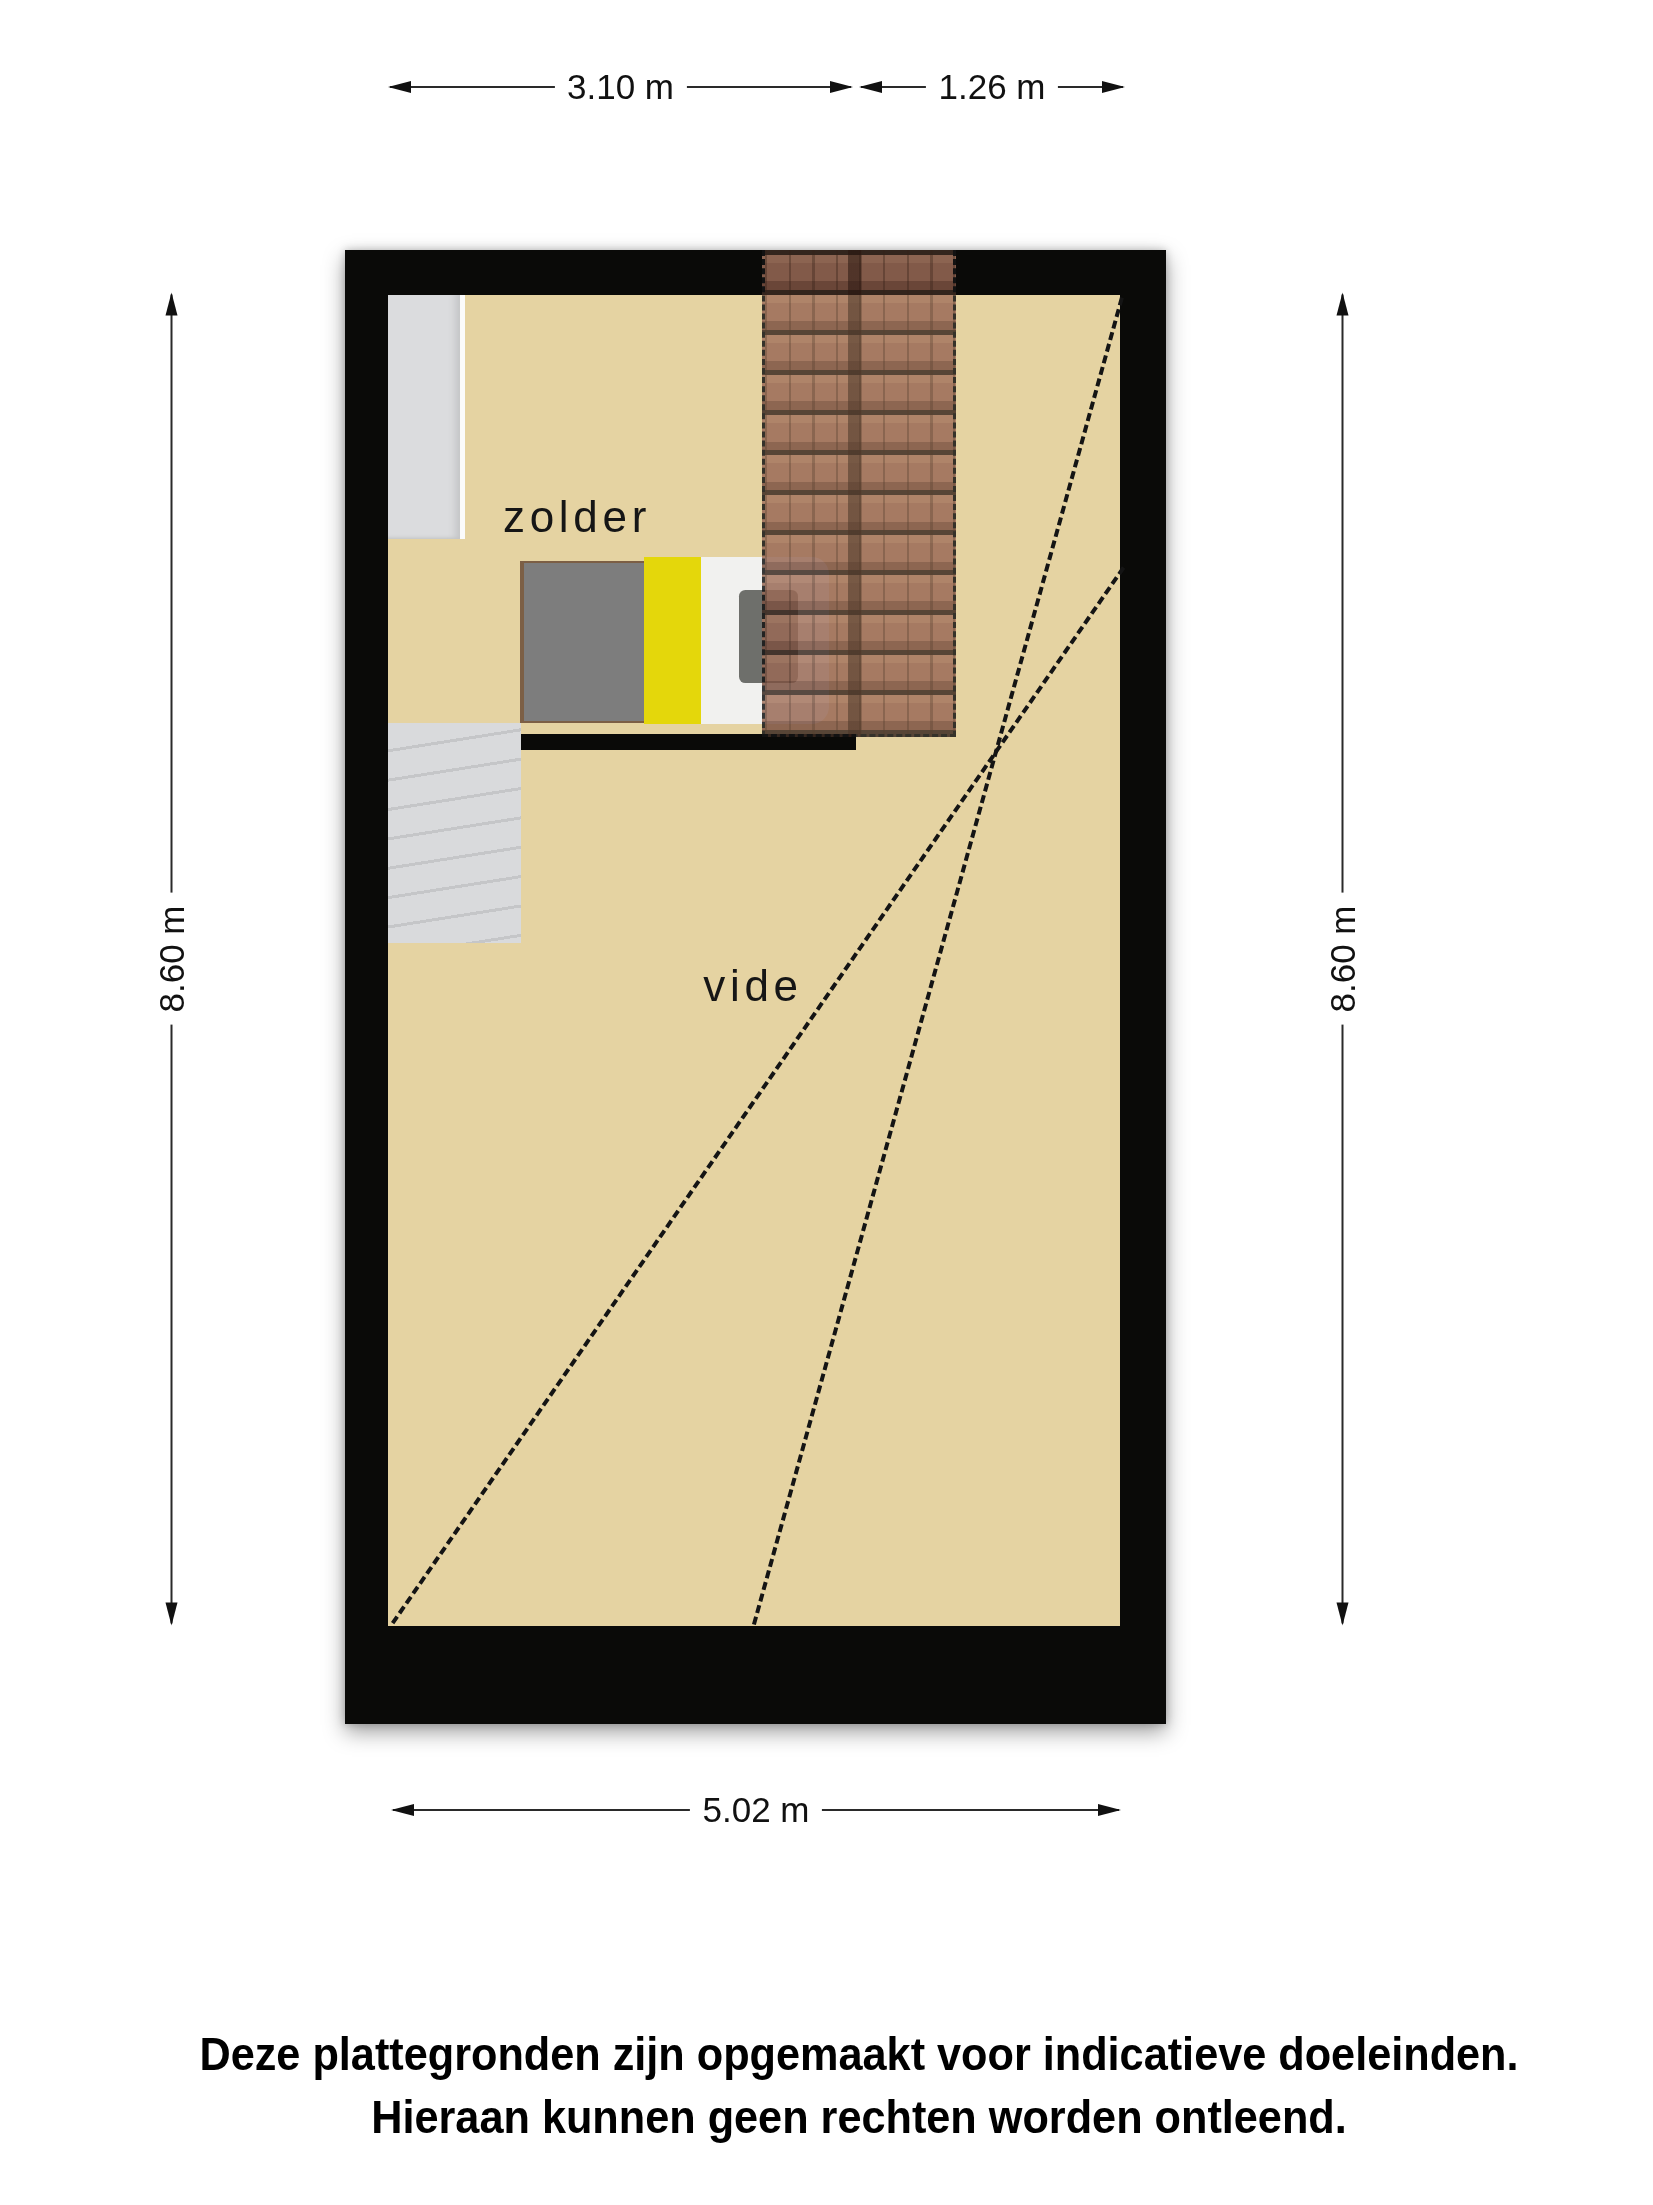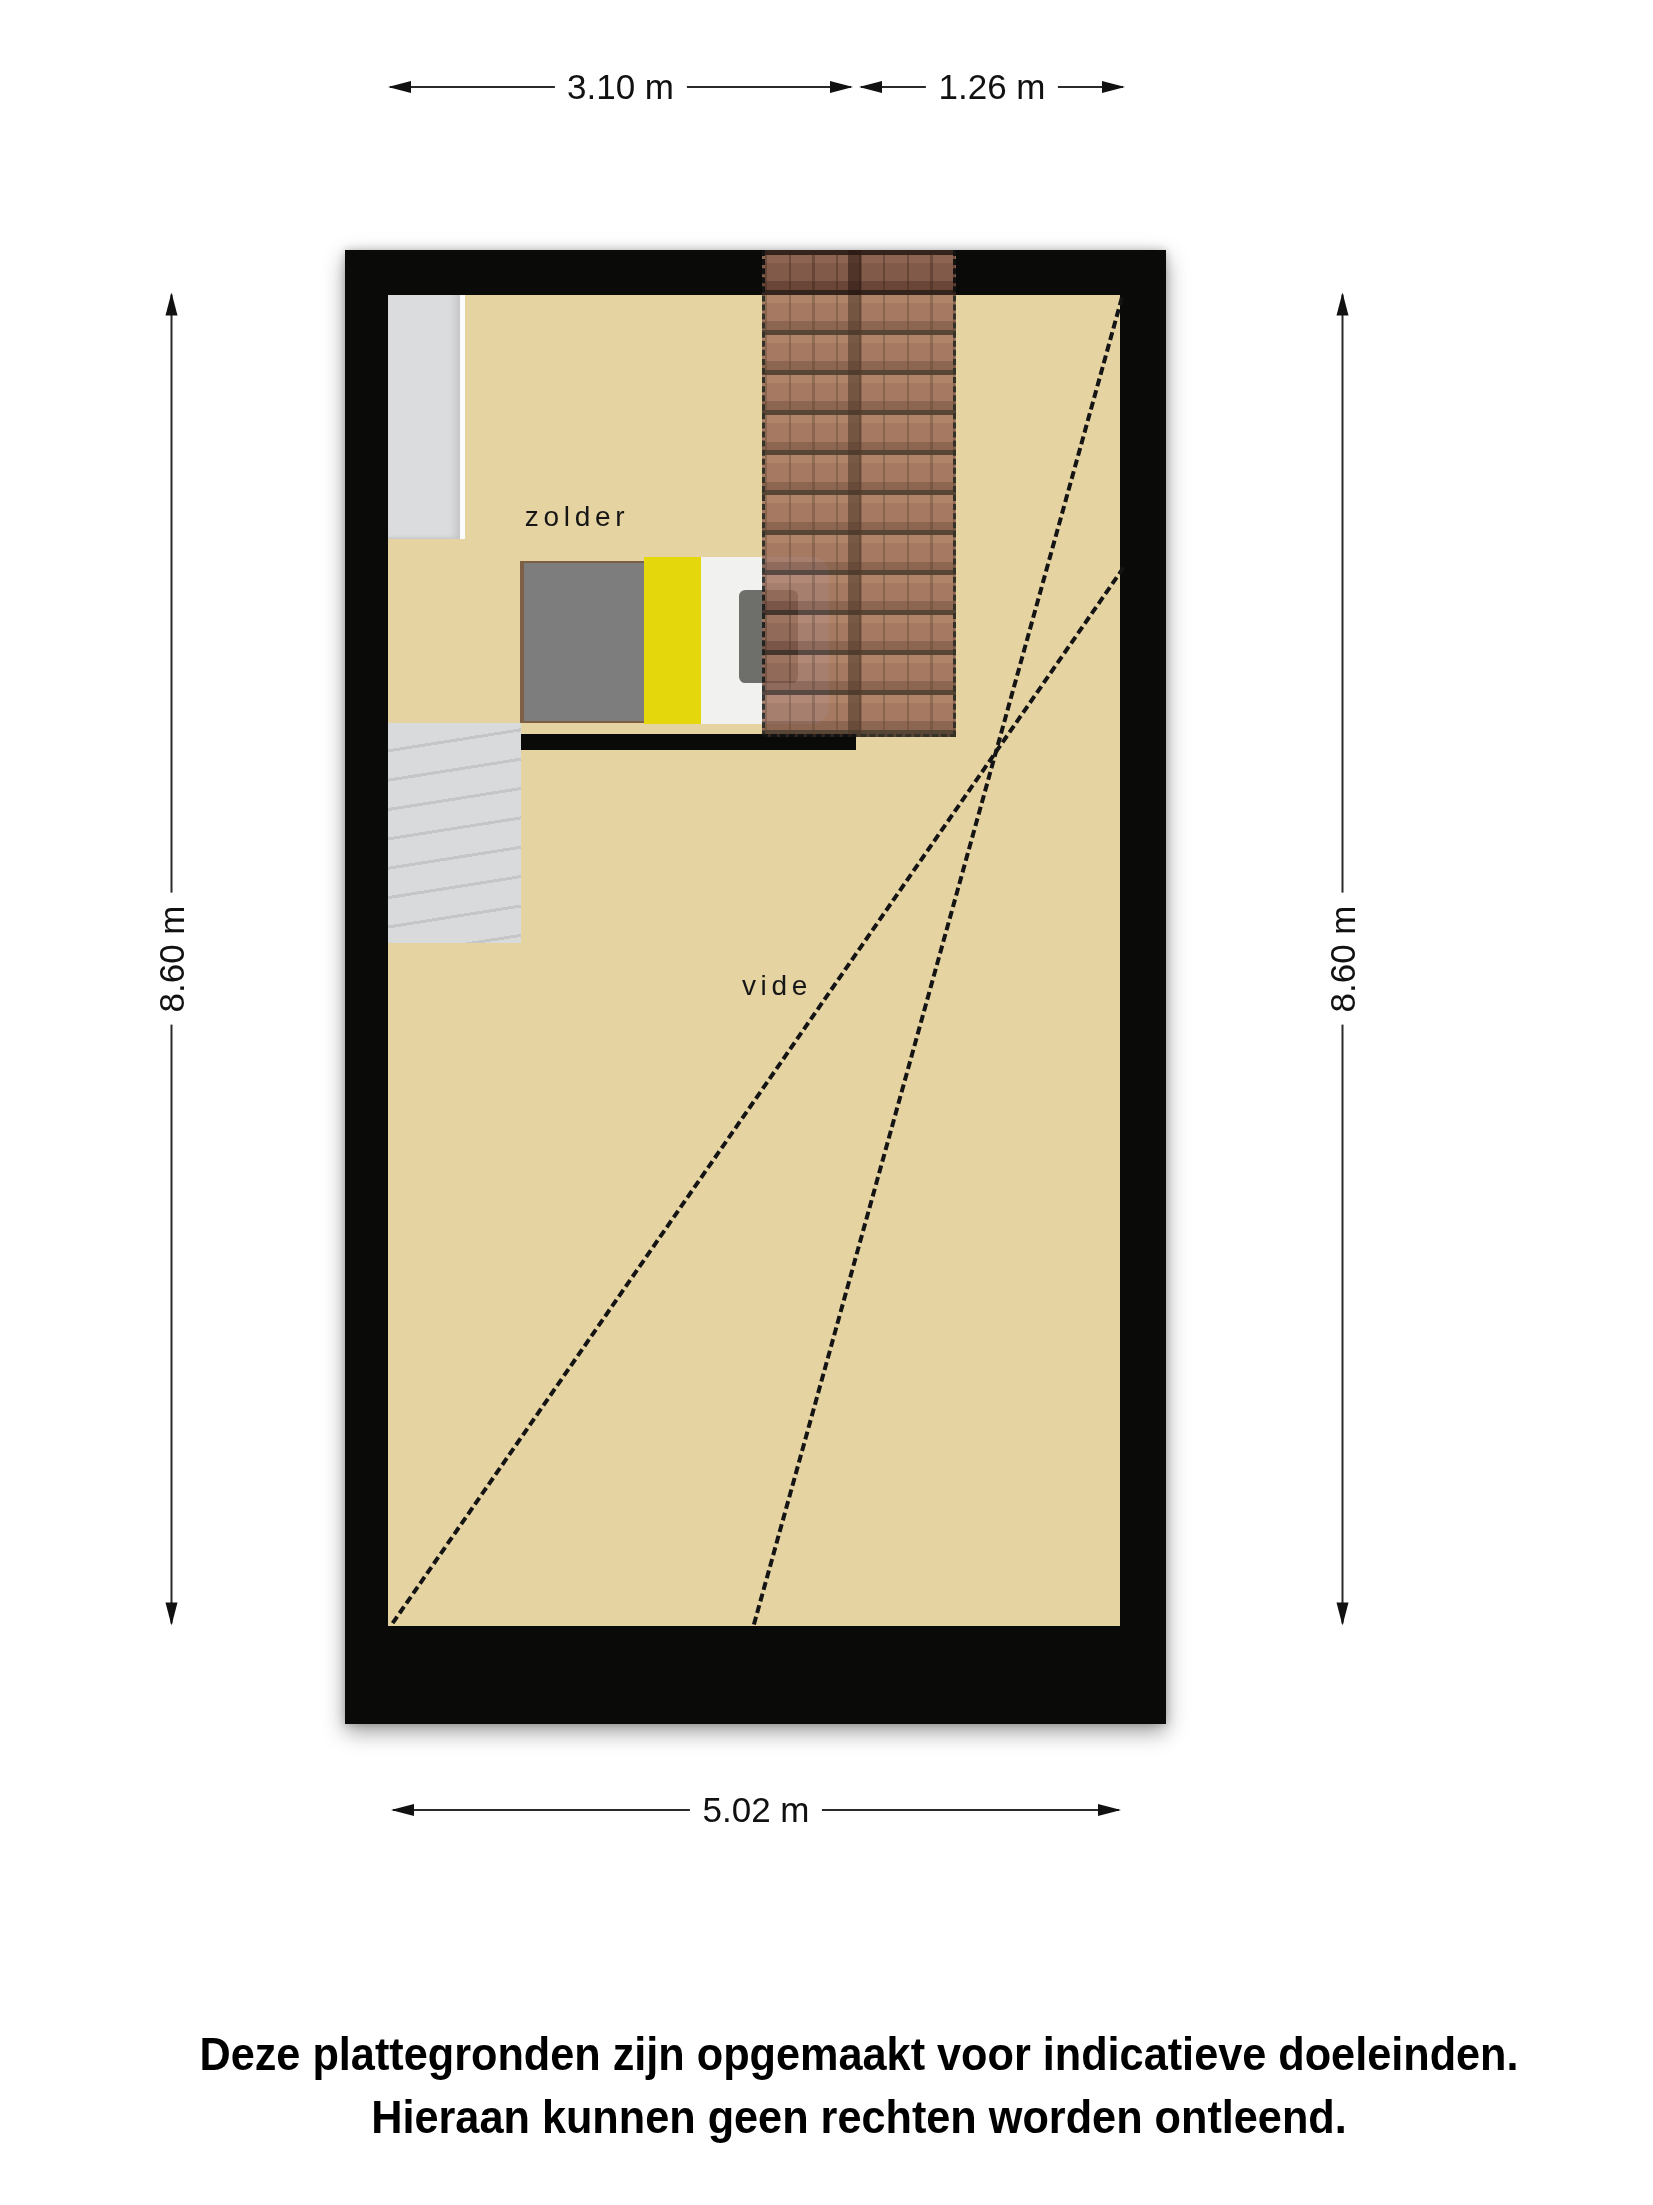--- a/index.html
+++ b/index.html
@@ -47,21 +47,21 @@
           linear-gradient(90deg, rgba(0,0,0,0) 0 83px, rgba(46,24,16,.55) 83px 96px, rgba(0,0,0,0) 96px),
           repeating-linear-gradient(90deg, rgba(59,35,25,.35) 0 2.4px, rgba(0,0,0,0) 2.4px 23.6px),
           repeating-linear-gradient(180deg, var(--roofline) 0 4.7px, #a5765f 4.7px 12.6px, var(--roof) 12.6px 31.5px, #7d5242 31.5px 40px);}
 
   
   .dline{position:absolute;height:0;border-top:4.7px dashed var(--dash);transform-origin:0 0;}
   .lineA{left:46px;top:1372px;width:1284px;transform:rotate(-55.3deg);}
   .lineB{left:407px;top:1374px;width:1377px;transform:rotate(-74.5deg);}
 
   
-  .room-label{position:absolute;transform:translate(-50%,-50%);font-size:28px;letter-spacing:4.7px;color:#161616;}
+  .room-label{position:absolute;transform:translate(-50%,-50%);font-size:44px;letter-spacing:4.7px;color:#161616;}
 
   
   .disclaimer{position:absolute;left:0;top:2023px;width:1654px;text-align:center;
               font-size:46px;font-weight:bold;line-height:1.38;color:#000;transform:scaleX(.94);}
 </style>
 </head>
 <body>
 
 <div class="page">
 
@@ -109,21 +109,21 @@
     <div class="bed">
       <div class="bed-gray"></div>
       <div class="bed-yellow"></div>
       <div class="bed-white"></div>
       <div class="pillow"></div>
     </div>
 
     <div class="innerwall"></div>
 
     <span class="room-label" style="left:232px;top:267px;">zolder</span>
-    <span class="room-label" style="left:432px;top:736px;">vide</span>
+    <span class="room-label" style="left:408px;top:736px;">vide</span>
 
     <div class="dline lineA"></div>
     <div class="dline lineB"></div>
 
     <div class="roof"></div>
   </div>
 
   <div class="disclaimer">
     <div>Deze plattegronden zijn opgemaakt voor indicatieve doeleinden.</div>
     <div>Hieraan kunnen geen rechten worden ontleend.</div>

